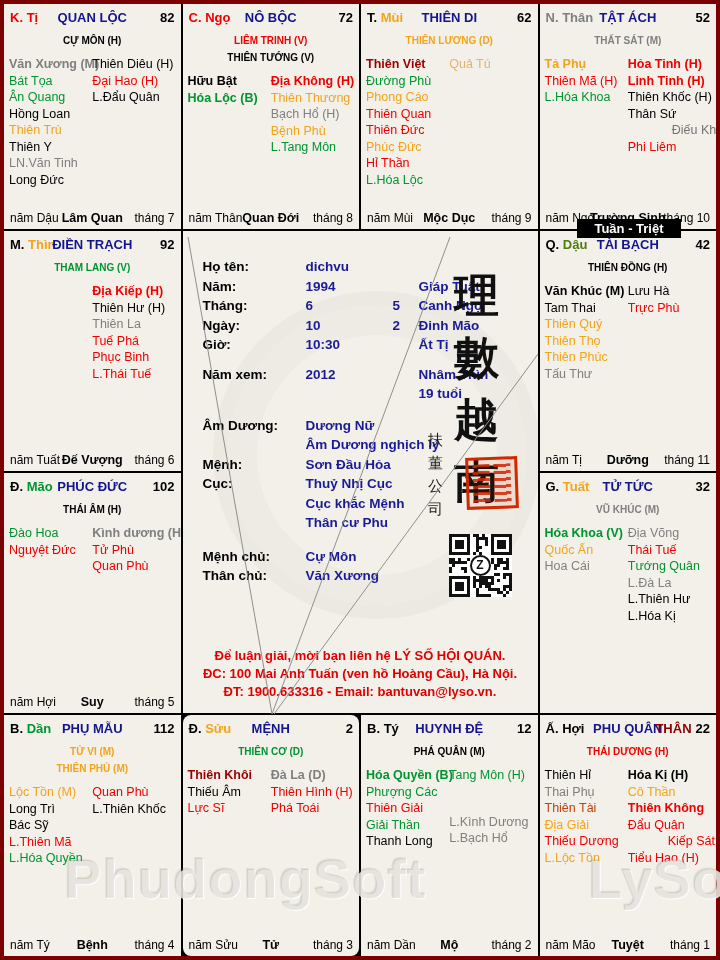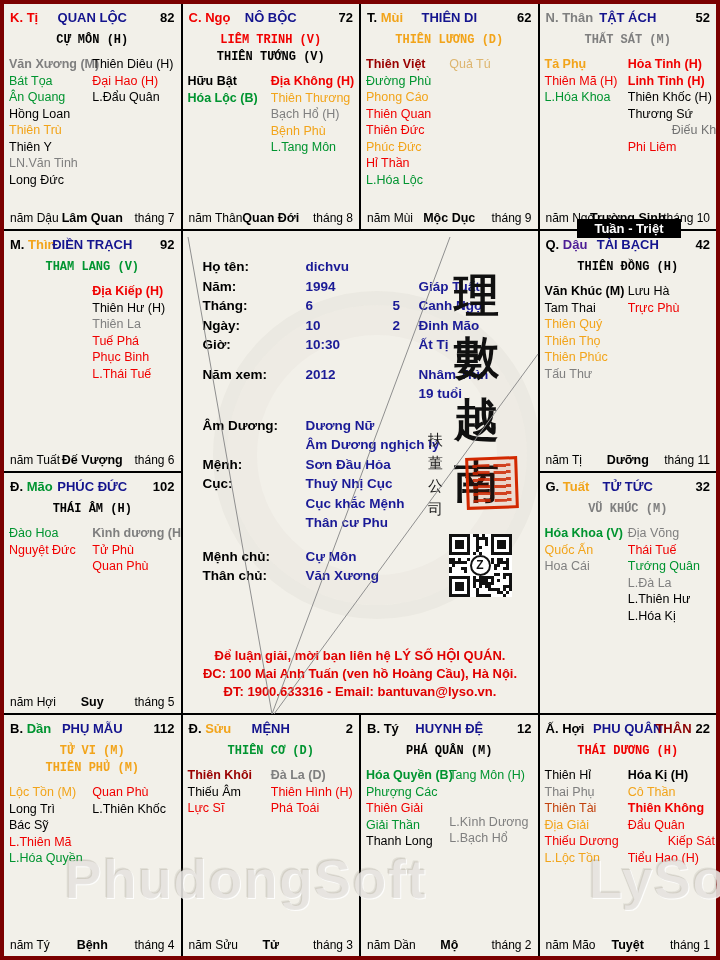--- a/index.html
+++ b/index.html
@@ -17,21 +17,21 @@
   .cell{
     position:relative;background:#f2f0e9;overflow:hidden;
     padding:3px 5px;
   }
   .cell .hdr{position:relative;height:18px;margin-top:3px;font-weight:bold;font-size:13px;}
   .hdr .branch{position:absolute;left:1px;top:0;white-space:nowrap;}
   .hdr .pname{position:absolute;left:0;right:0;top:0;text-align:center;color:#14148e;font-size:13px;}
   .hdr .rgrp{position:absolute;right:1px;top:0;display:flex;gap:4px;}
   .hdr .num{color:#000;}
   .hdr .extra{color:#8b0000;}
-  .mains{margin-top:4px;text-align:center;font-weight:bold;font-size:12px;line-height:17px;font-family:Liberation Mono, monospace;}
+  .mains{margin-top:4px;text-align:center;font-weight:bold;font-size:10px;line-height:17px;}
   .cols{display:flex;margin-top:7px;}
   .cols .c1,.cols .c2{width:50%;}
   .star{display:block;font-size:12.5px;line-height:16.5px;white-space:nowrap;}
   .ftr{position:absolute;left:6px;right:6px;bottom:4px;height:17px;font-size:12px;color:#000;}
   .ftr .fy{position:absolute;left:0;bottom:0;}
   .ftr .fm{position:absolute;right:0;bottom:0;}
   .ftr .fs{position:absolute;left:0;right:0;bottom:0;text-align:center;font-weight:bold;font-size:12.5px;}
   #center{
     grid-column:2/4;grid-row:2/4;position:relative;background:#f2f0e9;overflow:hidden;
   }
@@ -189,21 +189,21 @@
       <div class="cols">
         <div class="c1">
           <span class="star" style="color: rgb(242, 164, 26); font-weight: bold;">Tả Phụ</span>
           <span class="star" style="color: rgb(240, 0, 0);">Thiên Mã (H)</span>
           <span class="star" style="color: rgb(0, 148, 48);">L.Hóa Khoa</span>
         </div>
         <div class="c2">
           <span class="star" style="color: rgb(240, 0, 0); font-weight: bold;">Hỏa Tinh (H)</span>
           <span class="star" style="color: rgb(240, 0, 0); font-weight: bold;">Linh Tinh (H)</span>
           <span class="star" style="color: rgb(0, 0, 0);">Thiên Khốc (H)</span>
-          <span class="star" style="color: rgb(0, 0, 0);">Thương Sứ</span>
+          <span class="star" style="color: rgb(0, 0, 0);">Thân Sứ</span>
           <span class="star" style="color: #737373; margin-left: 44px;">Điếu Khách</span>
           <span class="star" style="color: rgb(240, 0, 0);">Phi Liêm</span>
         </div>
       </div>
       <div class="ftr">
         <span class="fy">năm Ngọ</span>
         <span class="fs">Trường Sinh</span>
         <span class="fm">tháng 10</span>
       </div>
     </div>
@@ -230,21 +230,21 @@
         </div>
       </div>
       <div class="ftr">
         <span class="fy">năm Tuất</span>
         <span class="fs">Đế Vượng</span>
         <span class="fm">tháng 6</span>
       </div>
     </div>
     <div class="cell" style="grid-area: 2 / 4;">
       <div class="hdr">
-        <span class="branch"><b style="color: rgb(0, 0, 0);">Q.</b> <b style="color: #4c1d95;">Dậu</b></span>
+        <span class="branch"><b style="color: rgb(0, 0, 0);">Q.</b> <b style="color: #4d7c0f;">Dậu</b></span>
         <span class="pname">TÀI BẠCH</span>
         <span class="rgrp">
           <span class="num">42</span>
         </span>
       </div>
       <div class="mains">
         <div style="color: rgb(0, 0, 0);">THIÊN ĐỒNG (H)</div>
       </div>
       <div class="cols">
         <div class="c1">
@@ -345,21 +345,21 @@
           <span class="star" style="color: rgb(240, 0, 0);">Quan Phù</span>
           <span class="star" style="color: rgb(0, 0, 0);">L.Thiên Khốc</span>
         </div>
       </div>
       <div class="ftr">
         <span class="fy">năm Tý</span>
         <span class="fs">Bệnh</span>
         <span class="fm">tháng 4</span>
       </div>
     </div>
-    <div class="cell" style="grid-area: 4 / 2;">
+    <div class="cell" style="grid-area: 4 / 2; border-radius: 8px;">
       <div class="hdr">
         <span class="branch"><b style="color: rgb(0, 0, 0);">Đ.</b> <b style="color: rgb(242, 164, 26);">Sửu</b></span>
         <span class="pname">MỆNH</span>
         <span class="rgrp">
           <span class="num">2</span>
         </span>
       </div>
       <div class="mains">
         <div style="color: rgb(0, 148, 48);">THIÊN CƠ (D)</div>
       </div>

